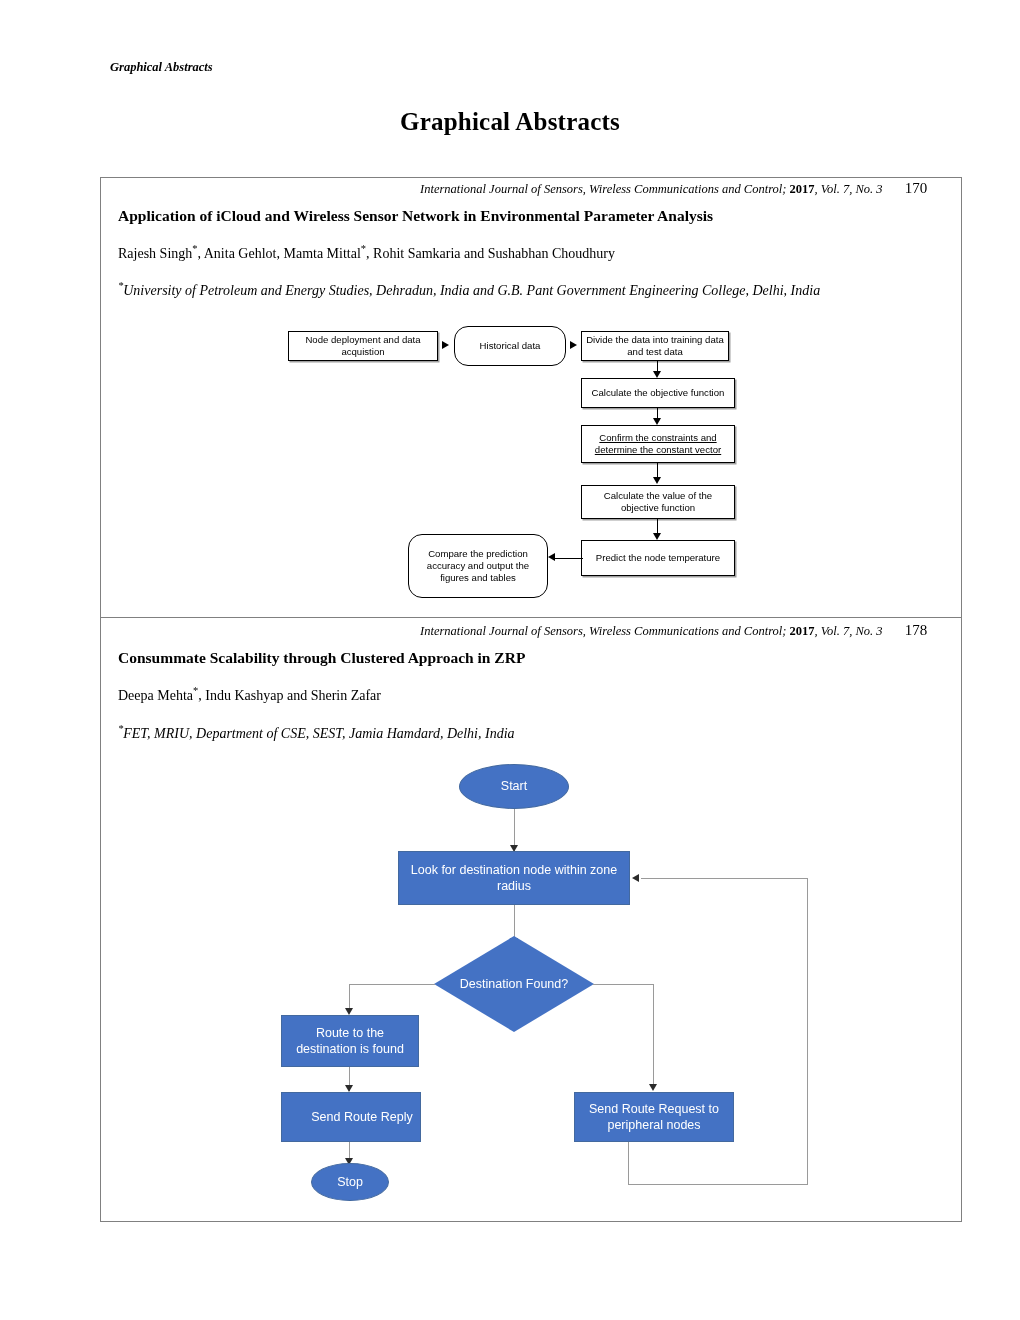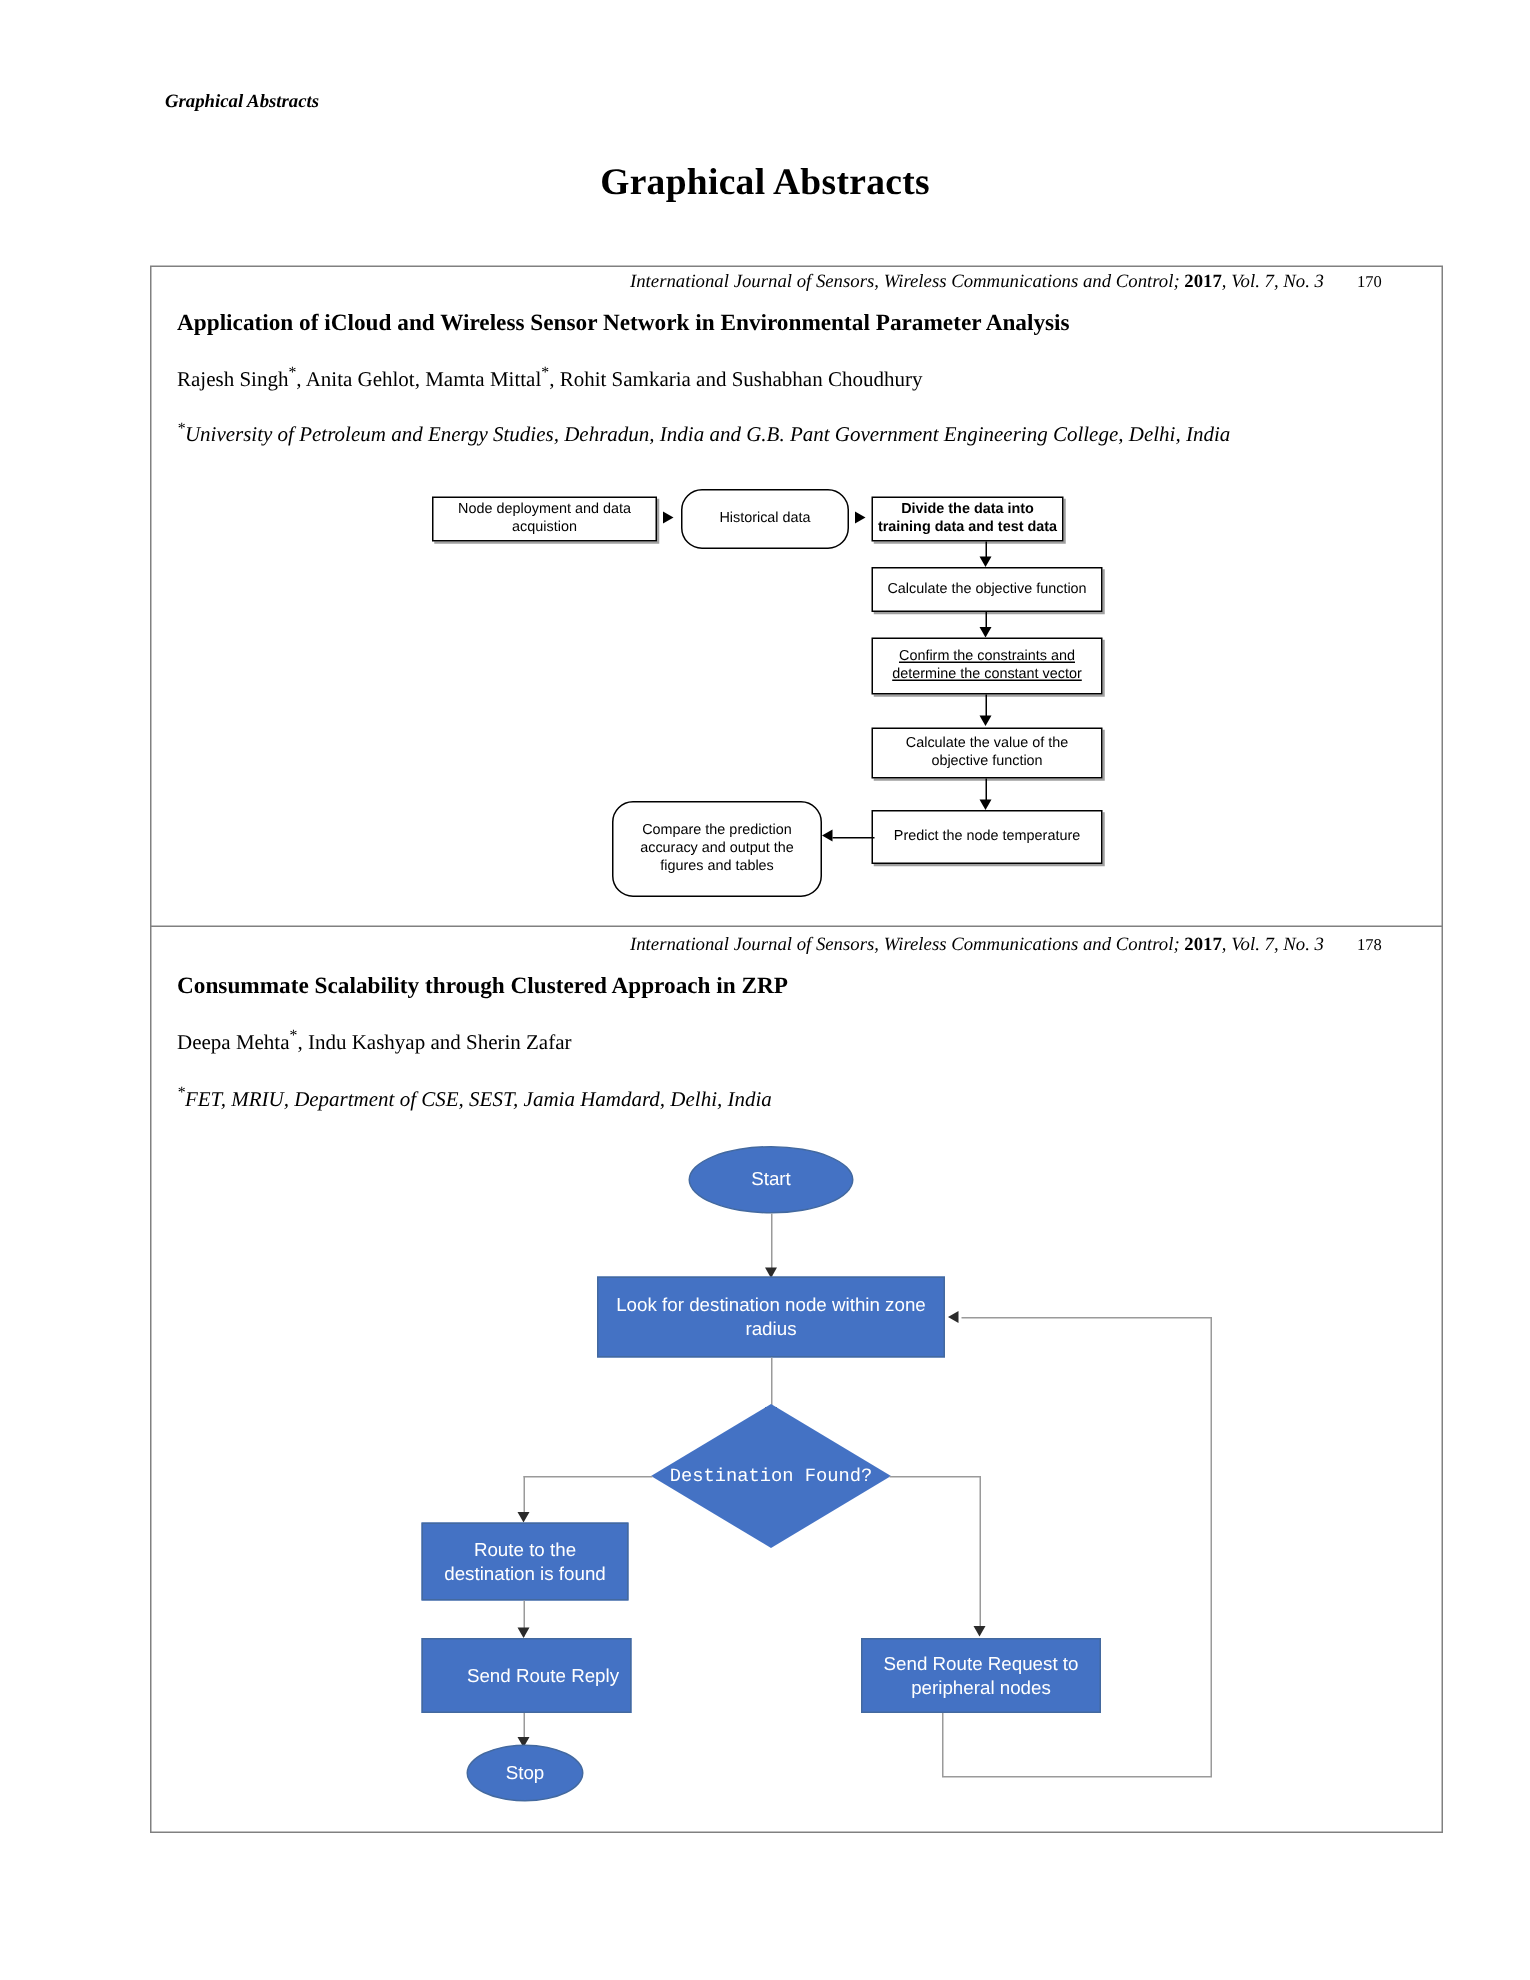--- a/index.html
+++ b/index.html
@@ -85,21 +85,21 @@
   .art-journal {
     position: absolute;
     font-size: 12.5px;
     font-style: italic;
     white-space: nowrap;
   }
   .art-journal .yr { font-weight: bold; font-style: normal; }
   .art-journal .pg {
     font-style: normal;
     margin-left: 22px;
-    font-size: 11px;
+    font-size: 15px;
   }
 
   .art-title {
     position: absolute;
     font-size: 15.5px;
     font-weight: bold;
     white-space: nowrap;
   }
   .art-authors {
     position: absolute;
@@ -205,21 +205,21 @@
   }
   .fc2 .diamond-label {
     position: absolute;
     left: 0; top: 0;
     width: 100%; height: 100%;
     display: flex;
     align-items: center;
     justify-content: center;
     text-align: right;
     color: #ffffff;
-    font-family: Liberation Mono, monospace;
+    font-family: Liberation Sans, sans-serif;
     font-size: 12.5px;
     line-height: 1.5;
   }
   .fc2 .cline-h {
     position: absolute;
     height: 0;
     border-top: 1.2px solid #9a9a9a;
   }
   .fc2 .cline-v {
     position: absolute;
@@ -266,21 +266,21 @@
 <div class="fc1">
 
   <div class="node" style="left:288px; top:331px; width:150px; height:30px;">Node deployment and data acquistion</div>
 
   <div class="arrow-r" style="left:442px; top:341px;"></div>
 
   <div class="node round" style="left:454px; top:326px; width:112px; height:40px;">Historical data</div>
 
   <div class="arrow-r" style="left:570px; top:341px;"></div>
 
-  <div class="node" style="left:581px; top:331px; width:128px; height:30px;font-weight:bold;">Divide the data into training data and test data</div>
+  <div class="node" style="left:581px; top:331px; width:148px; height:30px;">Divide the data into training data and test data</div>
 
   <div class="vline" style="left:657px; top:361px; height:12px;"></div>
   <div class="arrow-d" style="left:653px; top:371px;"></div>
 
   <div class="node" style="left:581px; top:378px; width:154px; height:30px;">Calculate the objective function</div>
 
   <div class="vline" style="left:657px; top:408px; height:12px;"></div>
   <div class="arrow-d" style="left:653px; top:418px;"></div>
 
   <div class="node" style="left:581px; top:425px; width:154px; height:38px;text-decoration:underline;">Confirm the constraints and determine the constant vector</div>

